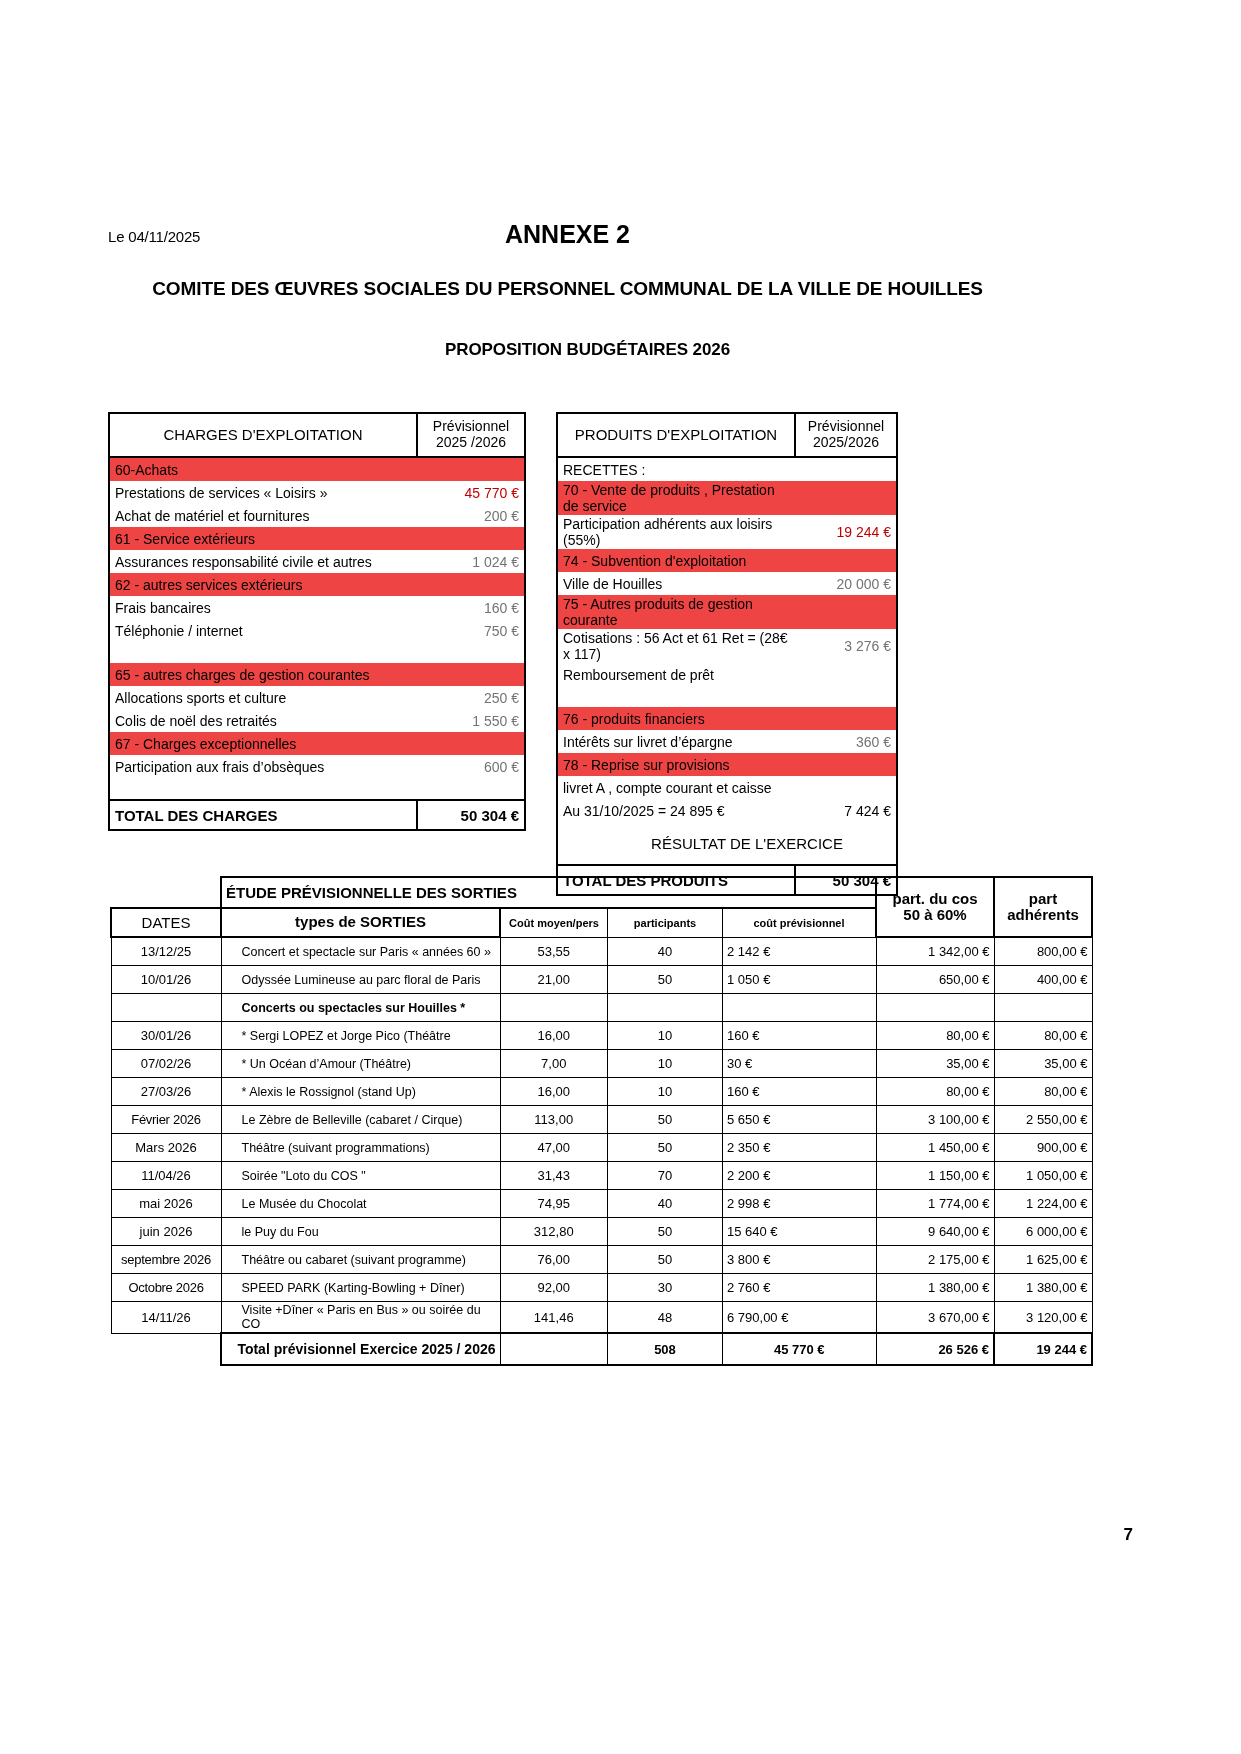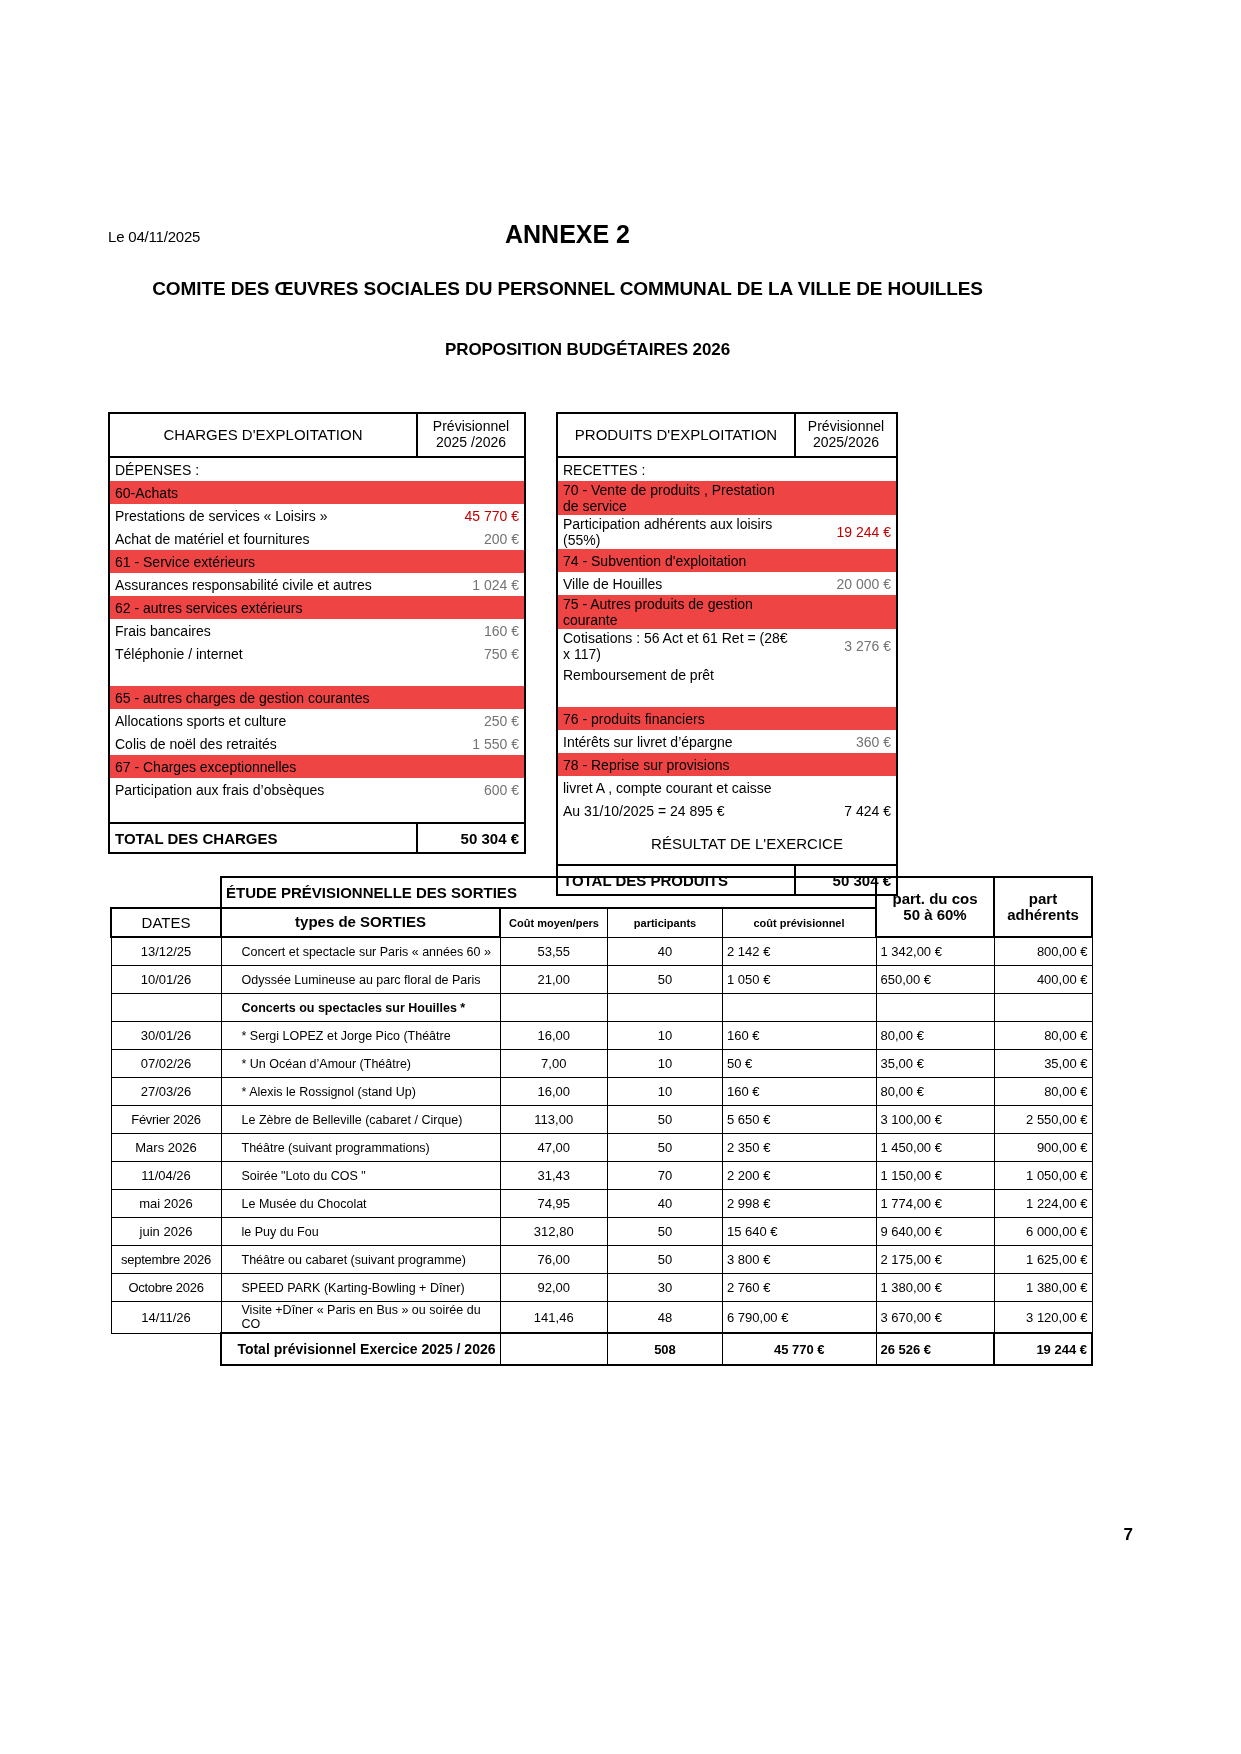--- a/index.html
+++ b/index.html
@@ -129,21 +129,21 @@
     border: 1px solid #000;
     padding: 1px 4px;
     height: 25px;
     vertical-align: middle;
   }
   .sorties .c-date   { width: 100px; text-align: center; }
   .sorties .c-type   { width: 254px; text-align: left; }
   .sorties .c-cout   { width: 98px;  text-align: center; }
   .sorties .c-part   { width: 106px; text-align: center; }
   .sorties .c-prev   { width: 144px; }
-  .sorties .c-cos    { width: 108px; }
+  .sorties .c-cos    { width: 108px; text-align: right; }
   .sorties .c-adh    { width: 88px;  text-align: right; }
 
   .sorties .hdr-etude {
     font-weight: bold;
     font-size: 15px;
     text-align: left;
     border: 2.5px solid #000;
     height: 27px;
   }
   .sorties .hdr-b {
@@ -203,24 +203,20 @@
     <thead>
       <tr class="bt-head">
         <td class="lbl-head">CHARGES D'EXPLOITATION</td>
         <td class="amt-head" style="width:96px">
           <span>Prévisionnel</span><br>
           <span>2025 /2026</span>
         </td>
       </tr>
     </thead>
     <tbody id="charges-body">
-        <tr>
-          <td class="lbl">DÉPENSES :</td>
-          <td class="amt"></td>
-        </tr>
         <tr class="grp">
           <td class="lbl">60-Achats</td>
           <td class="amt"></td>
         </tr>
         <tr>
           <td class="lbl">Prestations de services « Loisirs »</td>
           <td class="amt red">45 770 €</td>
         </tr>
         <tr>
           <td class="lbl">Achat de matériel et fournitures</td>
@@ -426,21 +422,21 @@
           <td class="c-part">10</td>
           <td class="c-prev">160 €</td>
           <td class="c-cos">80,00 €</td>
           <td class="c-adh">80,00 €</td>
         </tr>
         <tr>
           <td class="c-date">07/02/26</td>
           <td class="c-type row-type type-indent">* Un Océan d’Amour (Théâtre)</td>
           <td class="c-cout">7,00</td>
           <td class="c-part">10</td>
-          <td class="c-prev">50 €</td>
+          <td class="c-prev">30 €</td>
           <td class="c-cos">35,00 €</td>
           <td class="c-adh">35,00 €</td>
         </tr>
         <tr>
           <td class="c-date">27/03/26</td>
           <td class="c-type row-type type-indent">* Alexis le Rossignol (stand Up)</td>
           <td class="c-cout">16,00</td>
           <td class="c-part">10</td>
           <td class="c-prev">160 €</td>
           <td class="c-cos">80,00 €</td>

